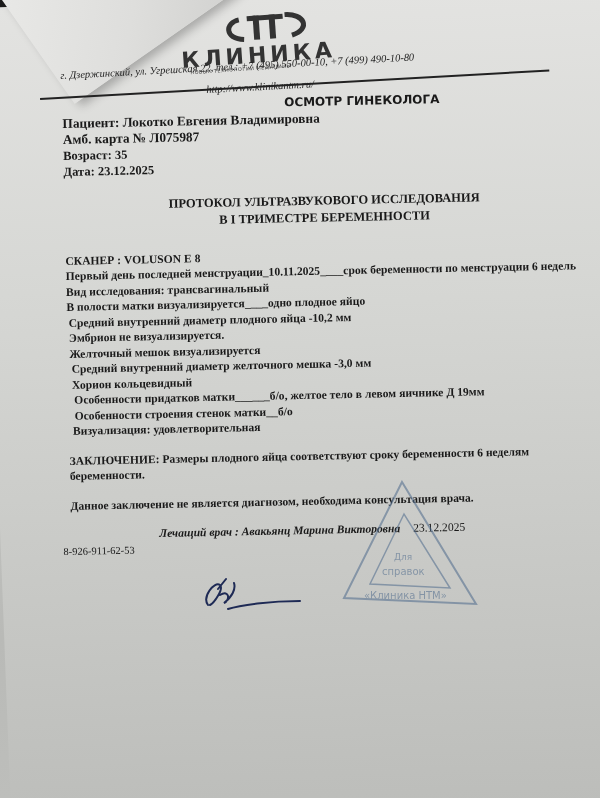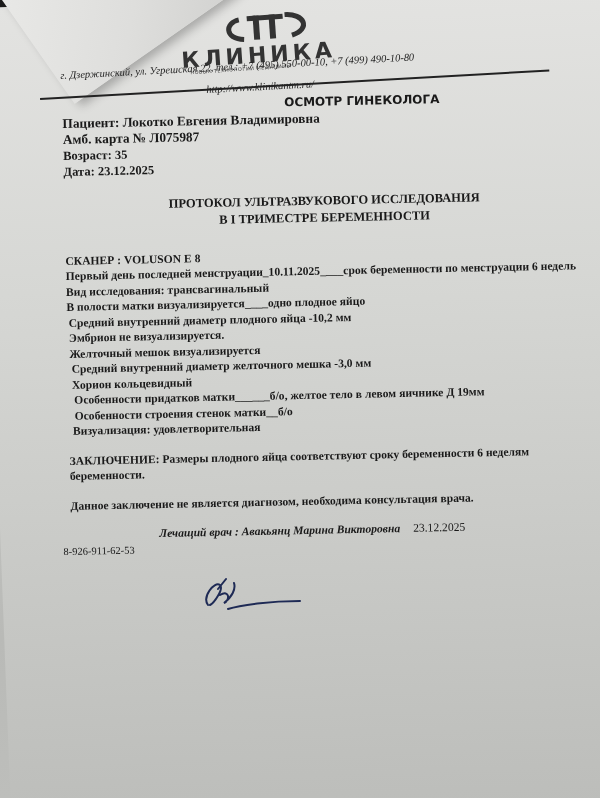--- a/index.html
+++ b/index.html
@@ -164,13 +164,22 @@
       <span>Лечащий врач : Авакьянц Марина Викторовна</span>
       <span class="doctor-date">23.12.2025</span>
     </div>
     <div class="row phone">8-926-911-62-53</div>
   </div>
 
   <svg class="signature" viewBox="0 0 110 40">
     <path d="M8 30 C2 22 14 6 20 10 C24 14 14 28 10 30 M18 14 L26 4 M20 20 C30 14 30 26 24 28 C32 22 36 14 34 8 M28 34 C40 30 70 26 100 26" fill="none" stroke="#1e2a55" stroke-width="2" stroke-linecap="round"></path>
   </svg>
 
+  <div class="stamp">
+    <svg width="140" height="130" viewBox="0 0 140 130" style="position:absolute;left:0;top:0;">
+      <polygon points="62,2 4,118 136,124" fill="none" stroke="#4e6a8c" stroke-width="2"></polygon>
+      <polygon points="64,34 30,104 110,108" fill="none" stroke="#4e6a8c" stroke-width="1.5"></polygon>
+    </svg>
+    <div class="stamp-text" style="left:54px;top:72px;font-size:9px;">Для</div>
+    <div class="stamp-text" style="left:42px;top:86px;">справок</div>
+    <div class="stamp-text" style="left:24px;top:110px;">«Клиника НТМ»</div>
+  </div>
 </div>
 
 </body></html>

